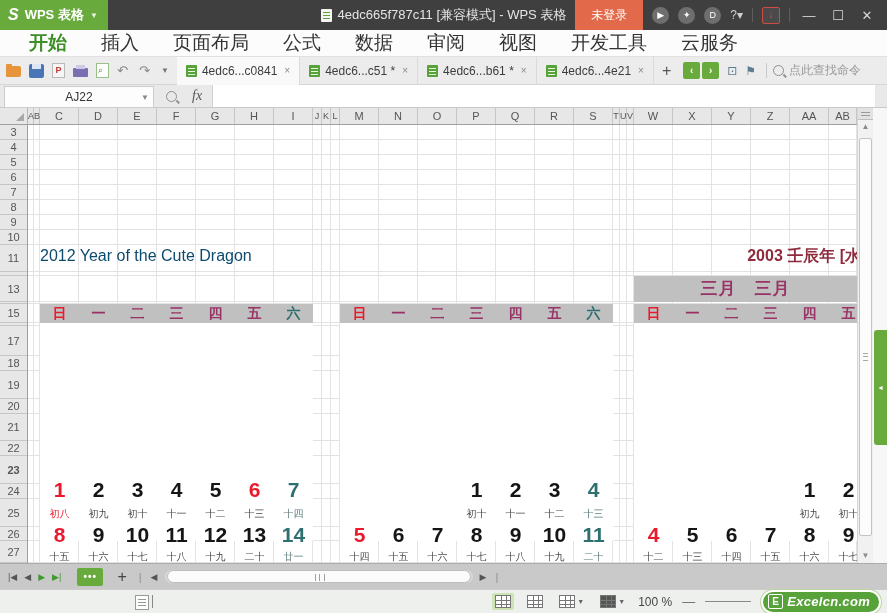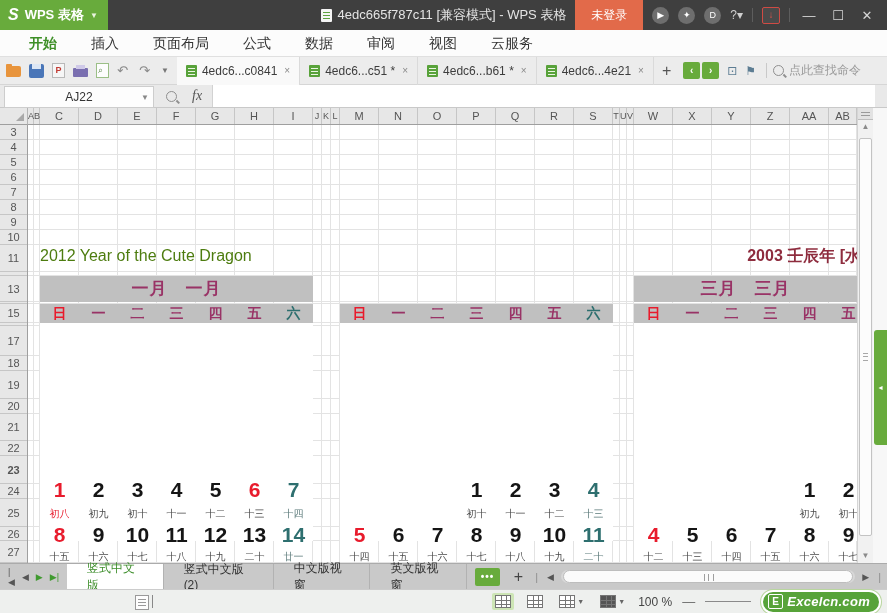--- a/index.html
+++ b/index.html
@@ -16,21 +16,21 @@
   .doc-icon:before{content:"";position:absolute;left:2px;top:3px;right:2px;height:1.5px;background:#5da23e;box-shadow:0 3px 0 #5da23e,0 6px 0 #5da23e;}
   .tb-right{position:absolute;right:0;top:0;height:30px;display:flex;align-items:center;gap:9px;padding-right:10px;}
   .login-btn{height:30px;background:#e26a4a;color:#fff;font-size:12px;display:flex;align-items:center;padding:0 16px;}
   .circ{width:17px;height:17px;border-radius:50%;background:#6e6e6e;color:#fff;font-size:9px;display:flex;align-items:center;justify-content:center;}
   .help-q{color:#cfcfcf;font-size:12px;}
   .tb-sep{width:1px;height:14px;background:#5d5d5d;}
   .dl-box{width:16px;height:15px;border:1.5px solid #cf4b44;border-radius:2px;color:#d8544c;font-size:10px;line-height:13px;text-align:center;background:#4a4a4a;}
   .winbtn{color:#d6d6d6;font-size:13px;width:20px;text-align:center;}
   
   .ribbon{position:absolute;left:0;top:30px;width:887px;height:27px;background:#fcfcfc;border-bottom:1px solid #e0e0e0;display:flex;align-items:center;padding-left:12px;box-sizing:border-box;}
-  .rtab{font-size:14px;color:#333;padding:0 17px;line-height:26px;}
+  .rtab{font-size:19px;color:#333;padding:0 17px;line-height:26px;}
   .rtab.active{color:#3e8f27;font-weight:bold;}
   
   .quickbar{position:absolute;left:0;top:57px;width:887px;height:28px;background:#ececec;border-bottom:1px solid #d6d6d6;display:flex;align-items:center;box-sizing:border-box;}
   .qicons{display:flex;align-items:center;gap:8px;padding:0 8px 0 6px;}
   .qi{width:15px;height:14px;position:relative;}
   .qi-folder{background:#e8943c;border-radius:1px 2px 2px 1px;height:11px;margin-top:2px;}
   .qi-folder:before{content:"";position:absolute;top:-2px;left:0;width:6px;height:3px;background:#e8943c;border-radius:1px 1px 0 0;}
   .qi-save{background:#4a76b8;border-radius:2px;}
   .qi-save:before{content:"";position:absolute;left:3px;top:0;right:3px;height:5px;background:#dce6f4;}
   .qi-pdf{background:#f6f6f6;border:1px solid #b9b9b9;width:11px;height:13px;color:#c23b34;font-size:9px;font-weight:bold;text-align:center;line-height:12px;}
@@ -65,21 +65,21 @@
   .corner{position:absolute;left:0;top:108px;width:28px;height:17px;background:#e7e7e7;border-right:1px solid #b5b5b5;border-bottom:1px solid #9f9f9f;box-sizing:border-box;}
   .corner:after{content:"";position:absolute;right:3px;bottom:3px;border-style:solid;border-width:0 0 8px 8px;border-color:transparent transparent #a9a9a9 transparent;}
   .colhead{position:absolute;left:28px;top:108px;height:17px;width:829px;background:#e7e7e7;border-bottom:1px solid #9f9f9f;box-sizing:border-box;}
   .ch{position:absolute;top:0;height:16px;font-size:11px;color:#555;text-align:center;line-height:16px;border-right:1px solid #c6c6c6;box-sizing:border-box;overflow:hidden;}
   .rowhead{position:absolute;left:0;top:125px;width:28px;background:#e7e7e7;border-right:1px solid #9f9f9f;box-sizing:border-box;}
   .rh{position:absolute;left:0;width:27px;font-size:11px;color:#555;text-align:center;border-bottom:1px solid #c6c6c6;box-sizing:border-box;overflow:hidden;}
   .content{position:absolute;left:28px;top:125px;width:829px;height:438px;background:#fff;overflow:hidden;}
   .gl-v{position:absolute;top:0;bottom:0;width:1px;background:#e3e3e3;}
   .gl-h{position:absolute;left:0;right:0;height:1px;background:#e3e3e3;}
   
-  .cal-title-left{position:absolute;left:12px;top:122px;font-size:16px;color:#4d7c0f;z-index:5;white-space:nowrap;}
+  .cal-title-left{position:absolute;left:12px;top:122px;font-size:16px;color:#0c4a6e;z-index:5;white-space:nowrap;}
   .cal-title-right{position:absolute;right:-4px;top:121px;font-size:16px;font-weight:bold;color:#8e2c3e;z-index:5;white-space:nowrap;}
   .month{position:absolute;z-index:4;}
   .mband{position:absolute;left:0;top:0;height:26px;width:100%;background:#c0c0c0;color:#993366;font-weight:bold;font-size:17px;text-align:center;line-height:26px;letter-spacing:1px;}
   .wdband{position:absolute;left:0;top:28px;height:19px;width:100%;background:#c0c0c0;}
   .wcover{position:absolute;left:0;top:47px;height:218px;width:100%;background:#fff;}
   .wd{position:absolute;top:0;width:39px;text-align:center;font-size:14px;font-weight:bold;line-height:19px;color:#993366;}
   .wd.red{color:#e81b2c;} .wd.teal{color:#2e6f6f;}
   .dnum{position:absolute;width:39px;text-align:center;font-size:21px;font-weight:bold;color:#151515;line-height:26px;}
   .dnum.red{color:#e81b2c;} .dnum.teal{color:#2e6f6f;}
   .dlun{position:absolute;width:39px;text-align:center;font-size:10px;color:#4b4b4b;line-height:13px;}
@@ -158,20 +158,21 @@
 </div>
 
 <div class="ribbon" id="ribbonTabs">
     <div class="rtab active">开始</div>
     <div class="rtab">插入</div>
     <div class="rtab">页面布局</div>
     <div class="rtab">公式</div>
     <div class="rtab">数据</div>
     <div class="rtab">审阅</div>
     <div class="rtab">视图</div>
+    <div class="rtab">开发工具</div>
     <div class="rtab">云服务</div>
   </div>
 
 <div class="quickbar">
   <div class="qicons">
     <span class="qi qi-folder"></span>
     <span class="qi qi-save"></span>
     <span class="qi qi-pdf">P</span>
     <span class="qi qi-print"></span>
     <span class="qi qi-prev"></span>
@@ -333,21 +334,20 @@
     <div class="gl-h" style="top: 273px;"></div>
     <div class="gl-h" style="top: 288px;"></div>
     <div class="gl-h" style="top: 315px;"></div>
     <div class="gl-h" style="top: 330px;"></div>
     <div class="gl-h" style="top: 358px;"></div>
     <div class="gl-h" style="top: 373px;"></div>
     <div class="gl-h" style="top: 401px;"></div>
     <div class="gl-h" style="top: 415px;"></div>
     <div class="gl-h" style="top: 437px;"></div>
     <div class="month" style="left: 12px; top: 151px; width: 273px; height: 392px;">
-      <div class="mband">一月　一月</div>
       <div class="wdband">
         <div class="wd red" style="left: 0px;">日</div>
         <div class="wd " style="left: 39px;">一</div>
         <div class="wd " style="left: 78px;">二</div>
         <div class="wd " style="left: 117px;">三</div>
         <div class="wd " style="left: 156px;">四</div>
         <div class="wd " style="left: 195px;">五</div>
         <div class="wd teal" style="left: 234px;">六</div>
       </div>
       <div class="wcover"></div>
@@ -456,26 +456,20 @@
   <div class="sidetab">◂</div>
 </div>
 
 <div class="sheetbar">
   <div class="snav">
     <span>|◀</span>
     <span>◀</span>
     <span class="grn">▶</span>
     <span class="grn">▶|</span>
   </div>
-  <div style="display:flex;height:26px;" id="sheetTabs">
-      <div class="stab active">竖式中文版</div>
-      <div class="stab">竖式中文版(2)</div>
-      <div class="stab">中文版视窗</div>
-      <div class="stab">英文版视窗</div>
-    </div>
   <div class="more-btn">•••</div>
   <span class="sb-plus">+</span>
   <span class="sb-sep">|</span>
   <span class="sb-arrow">◀</span>
   <div class="hs-track">
     <div class="hs-thumb">
       <div class="hs-grip"></div>
     </div>
   </div>
   <span class="sb-arrow">▶</span>

